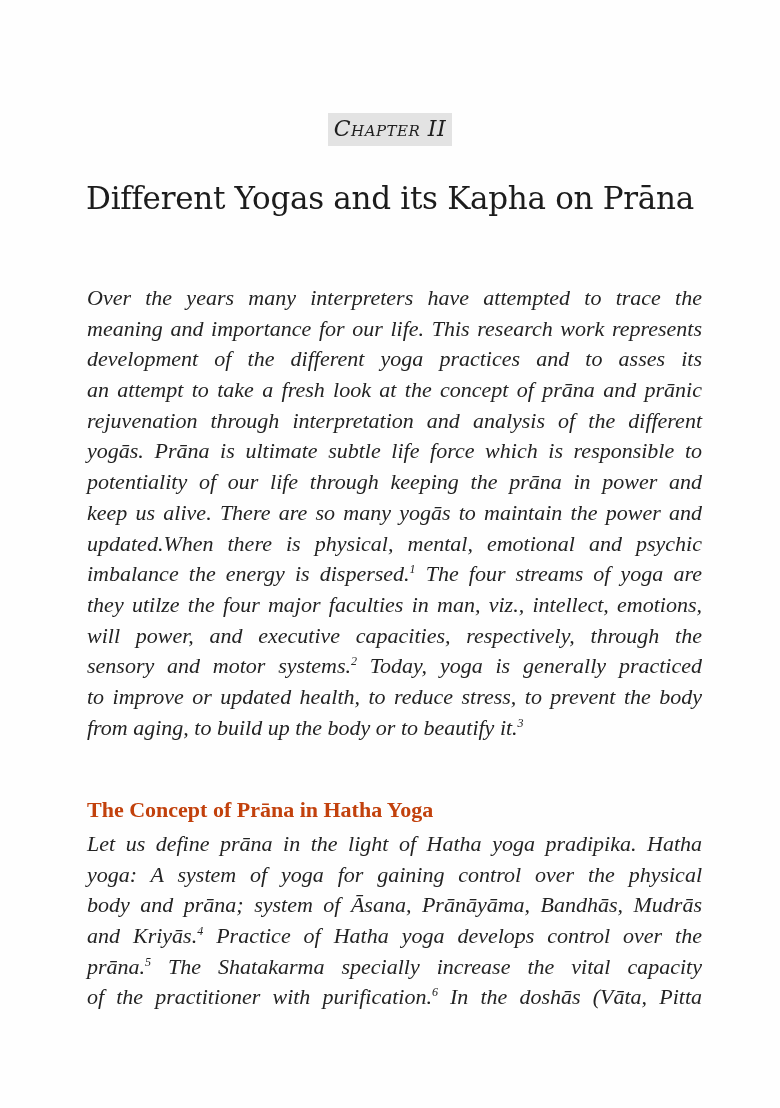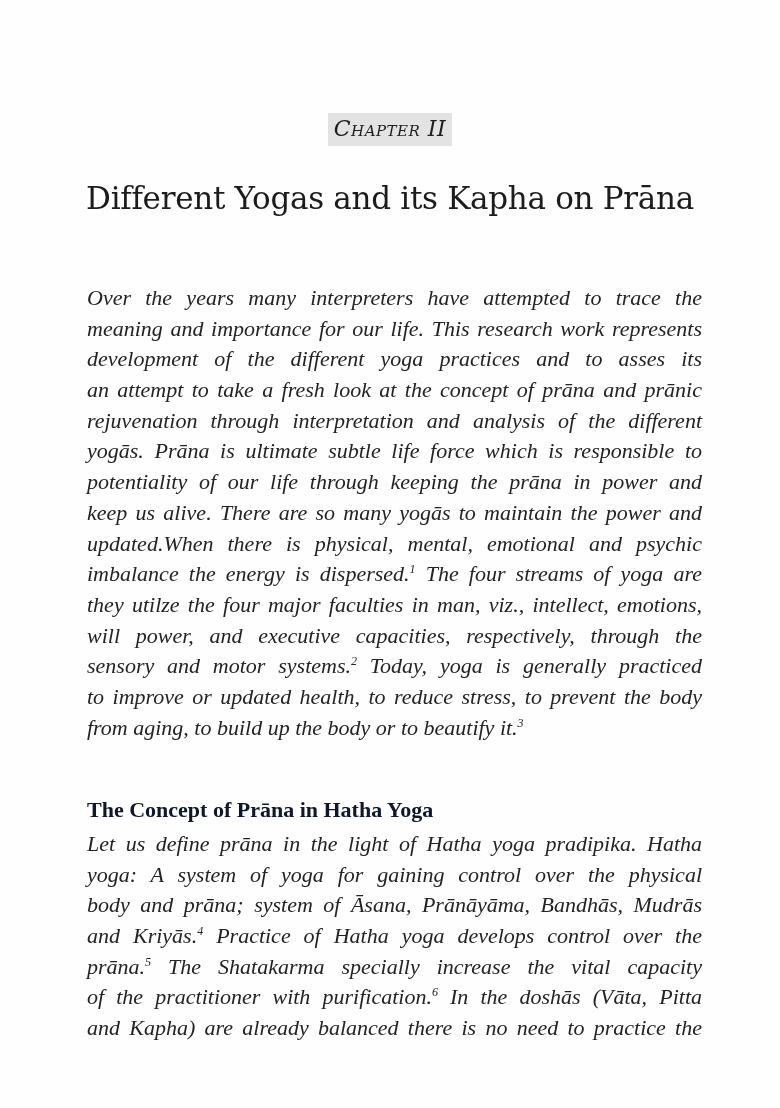--- a/index.html
+++ b/index.html
@@ -88,21 +88,21 @@
       text-align-last: left;
     }
     .section-heading {
       position: absolute;
       top: 795px;
       left: 87px;
       font-family: "Liberation Serif", serif;
       font-weight: bold;
       font-size: 22px;
       line-height: 30px;
-      color: #0f172a;
+      color: #c2410c;
       margin: 0;
     }
     sup {
       font-size: 12px;
       line-height: 0;
       vertical-align: 8px;
     }
   </style>
 </head>
 <body>
@@ -177,18 +177,15 @@
       </span>
     <span class="line">
         <span class="line-inner"><span>and Kriyās.</span><sup>4</sup><span> Practice of Hatha yoga develops control over the</span></span>
       </span>
     <span class="line">
         <span class="line-inner"><span>prāna.</span><sup>5</sup><span> The Shatakarma specially increase the vital capacity</span></span>
       </span>
     <span class="line">
         <span class="line-inner"><span>of the practitioner with purification.</span><sup>6</sup><span> In the doshās (Vāta, Pitta</span></span>
       </span>
-    <span class="line">
-        <span class="line-inner">and Kapha) are already balanced there is no need to practice the</span>
-      </span>
   </div>
 
 </div>
 
 </body></html>

